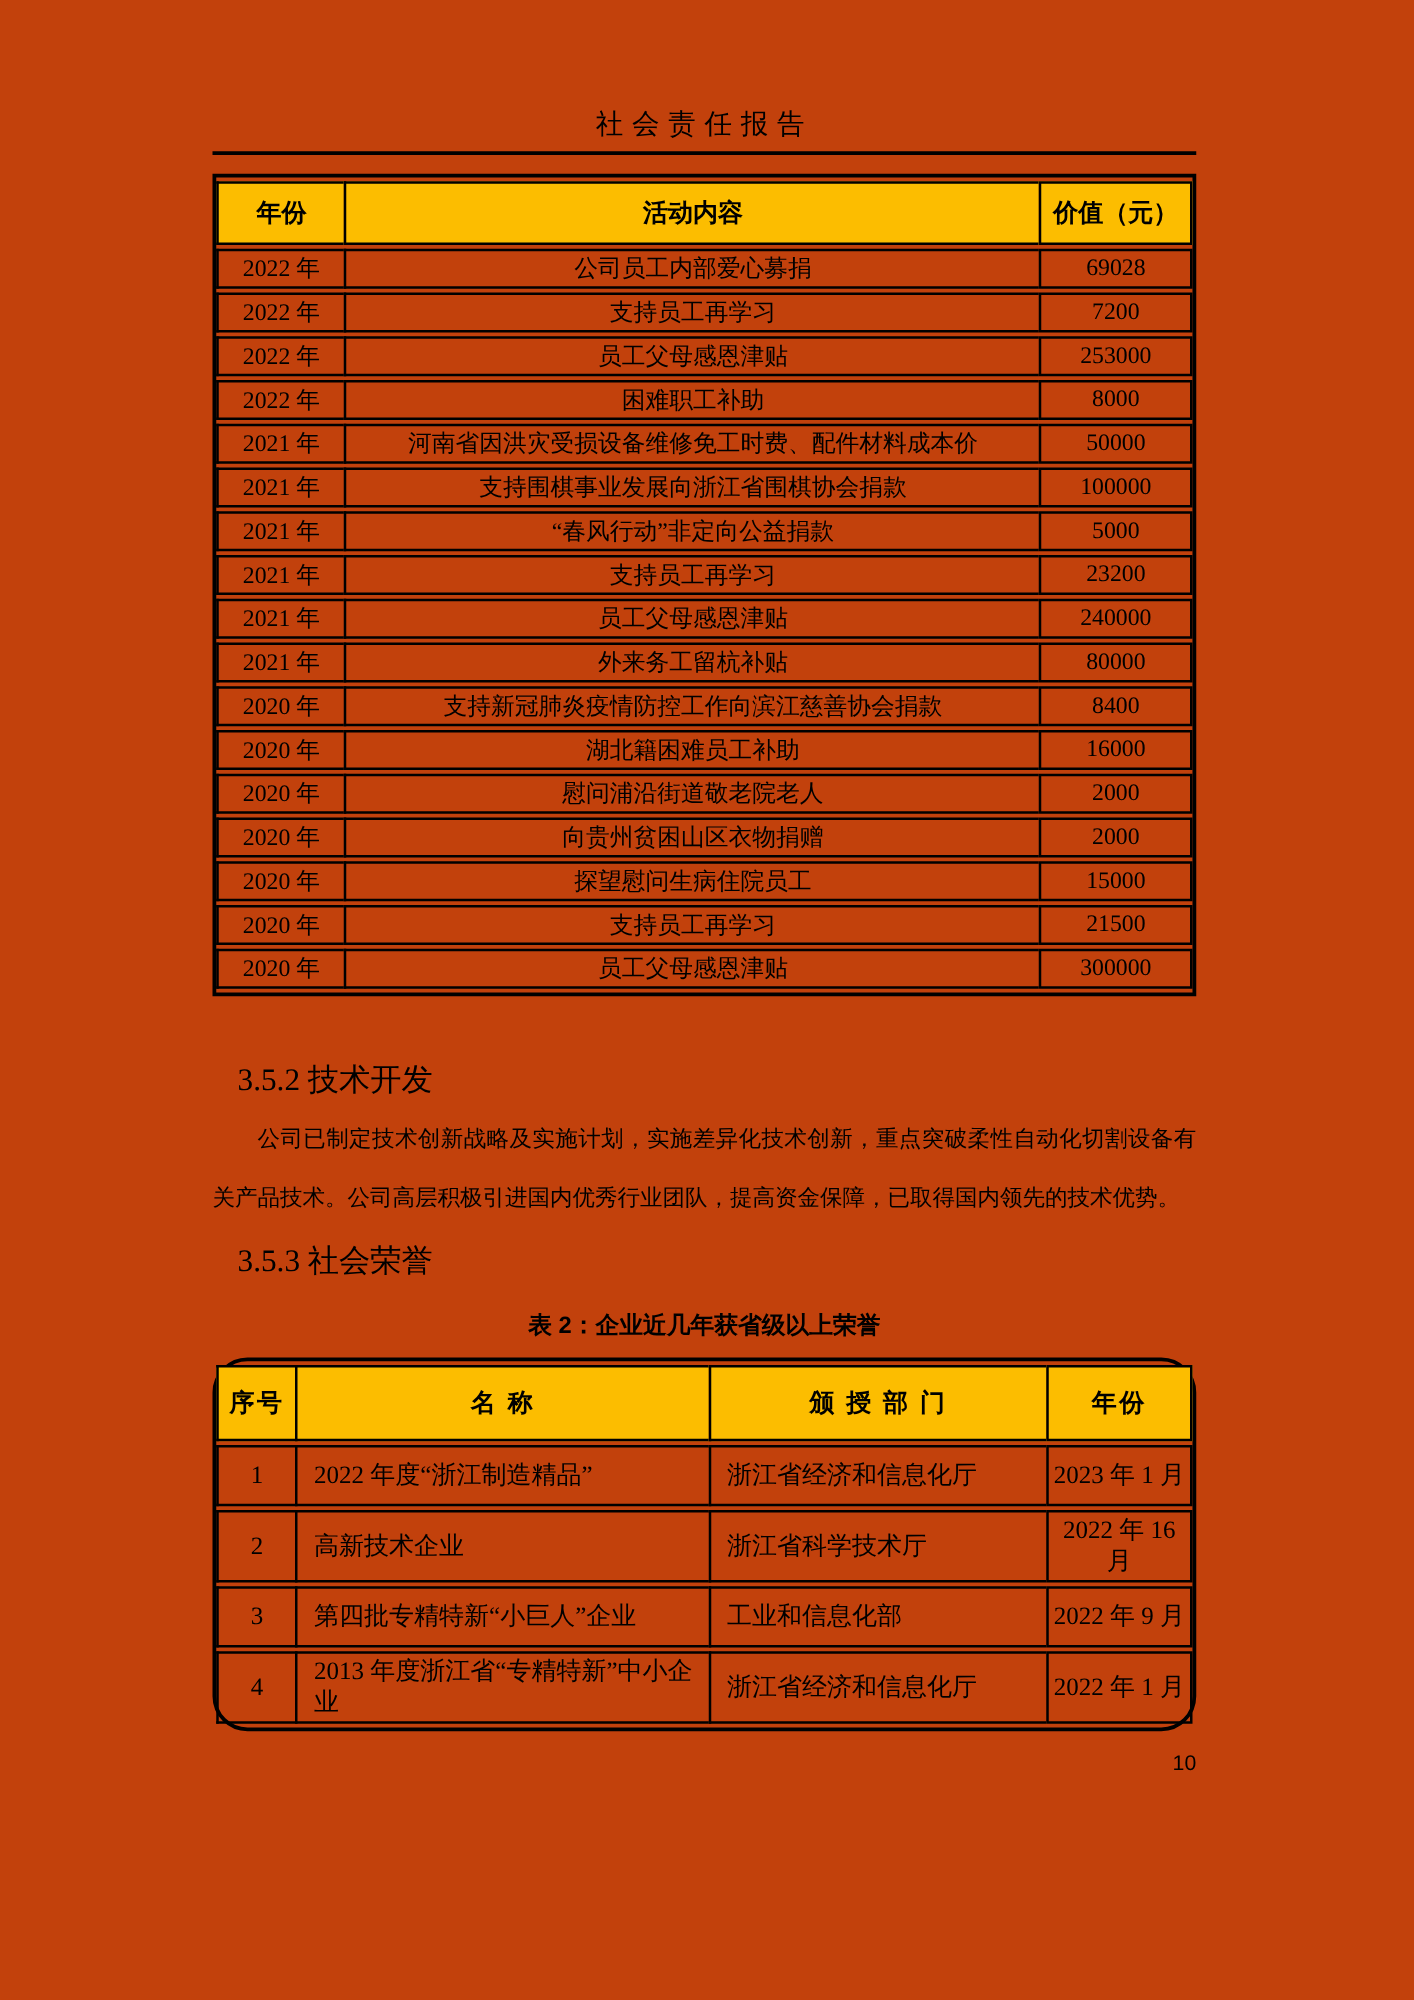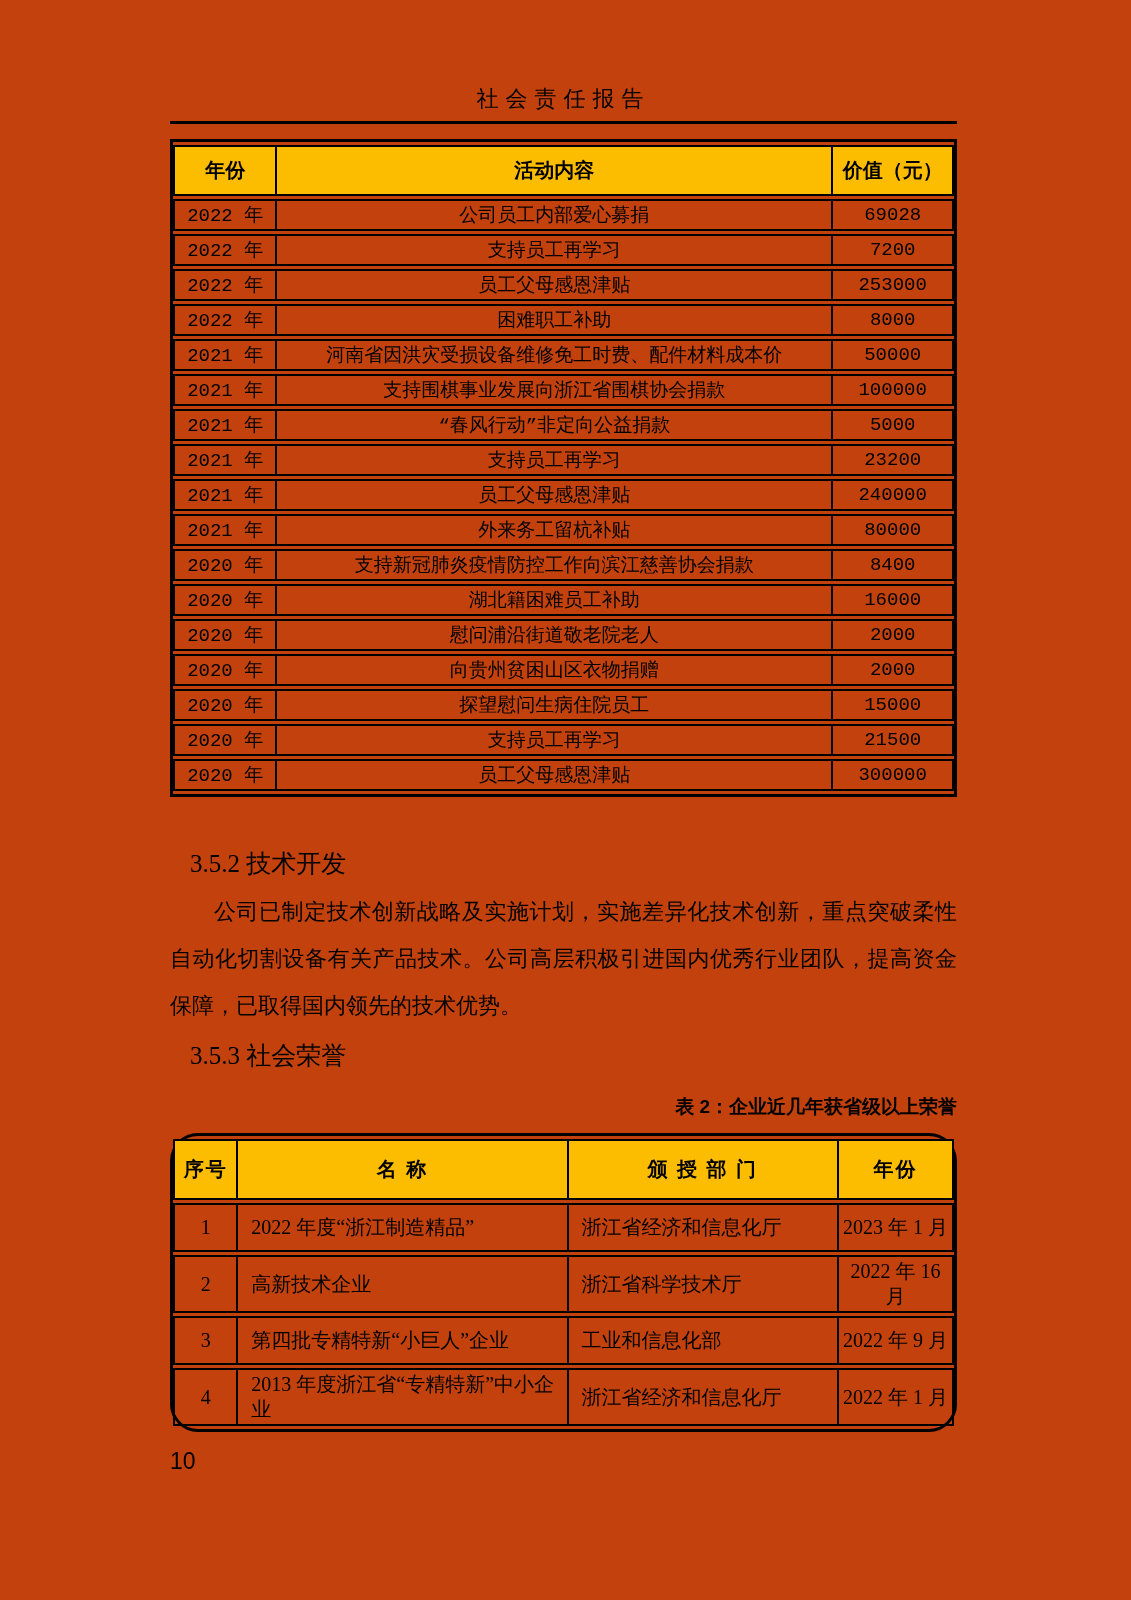--- a/index.html
+++ b/index.html
@@ -30,41 +30,41 @@
   }
   .tbl th:last-child, .tbl td:last-child { border-right: 2px solid #000; }
   .tbl th {
     background: var(--header-bg);
     font-family: "Liberation Sans", "DejaVu Sans", sans-serif;
     font-weight: bold; font-size: 20px;
   }
 
   .tbl1 { margin-top: 15px; }
   .tbl1 th { padding: 10px 2px; }
-  .tbl1 td { height: 31px; padding: 1px 4px; font-size: 19px; font-family: Liberation Mono, monospace; }
+  .tbl1 td { height: 31px; padding: 1px 4px; font-size: 19px; }
 
   .sec-heading { font-size: 25px; margin: 50px 0 0 20px; }
   .sec-heading.second { margin-top: 10px; }
   .body-para {
-    font-size: 22px; line-height: 47px; text-align: justify;
+    font-size: 18px; line-height: 47px; text-align: justify;
     text-indent: 2em; margin-top: 8px;
   }
 
   .tbl-caption {
-    text-align: right; font-family: "Liberation Sans", "DejaVu Sans", sans-serif;
+    text-align: center; font-family: "Liberation Sans", "DejaVu Sans", sans-serif;
     font-weight: bold; font-size: 19px; margin-top: 22px;
   }
   .tbl2 { margin-top: 13px; border-radius: 28px; }
   .tbl2 th { padding: 15px 2px; letter-spacing: 2px; }
   .tbl2 td { height: 49px; padding: 2px 4px; font-size: 20px; line-height: 25px; }
   .tbl2 td.left { text-align: left; padding-left: 13px; }
 
   .page-number {
-    text-align: left; font-family: "Liberation Sans", "DejaVu Sans", sans-serif;
-    font-size: 23px; margin-top: 16px;
+    text-align: right; font-family: "Liberation Sans", "DejaVu Sans", sans-serif;
+    font-size: 17px; margin-top: 16px;
   }
 </style>
 </head>
 <body>
 
 <div class="page">
   <div class="content">
 
     <div class="doc-title">社会责任报告</div>
     <div class="header-rule"></div>

